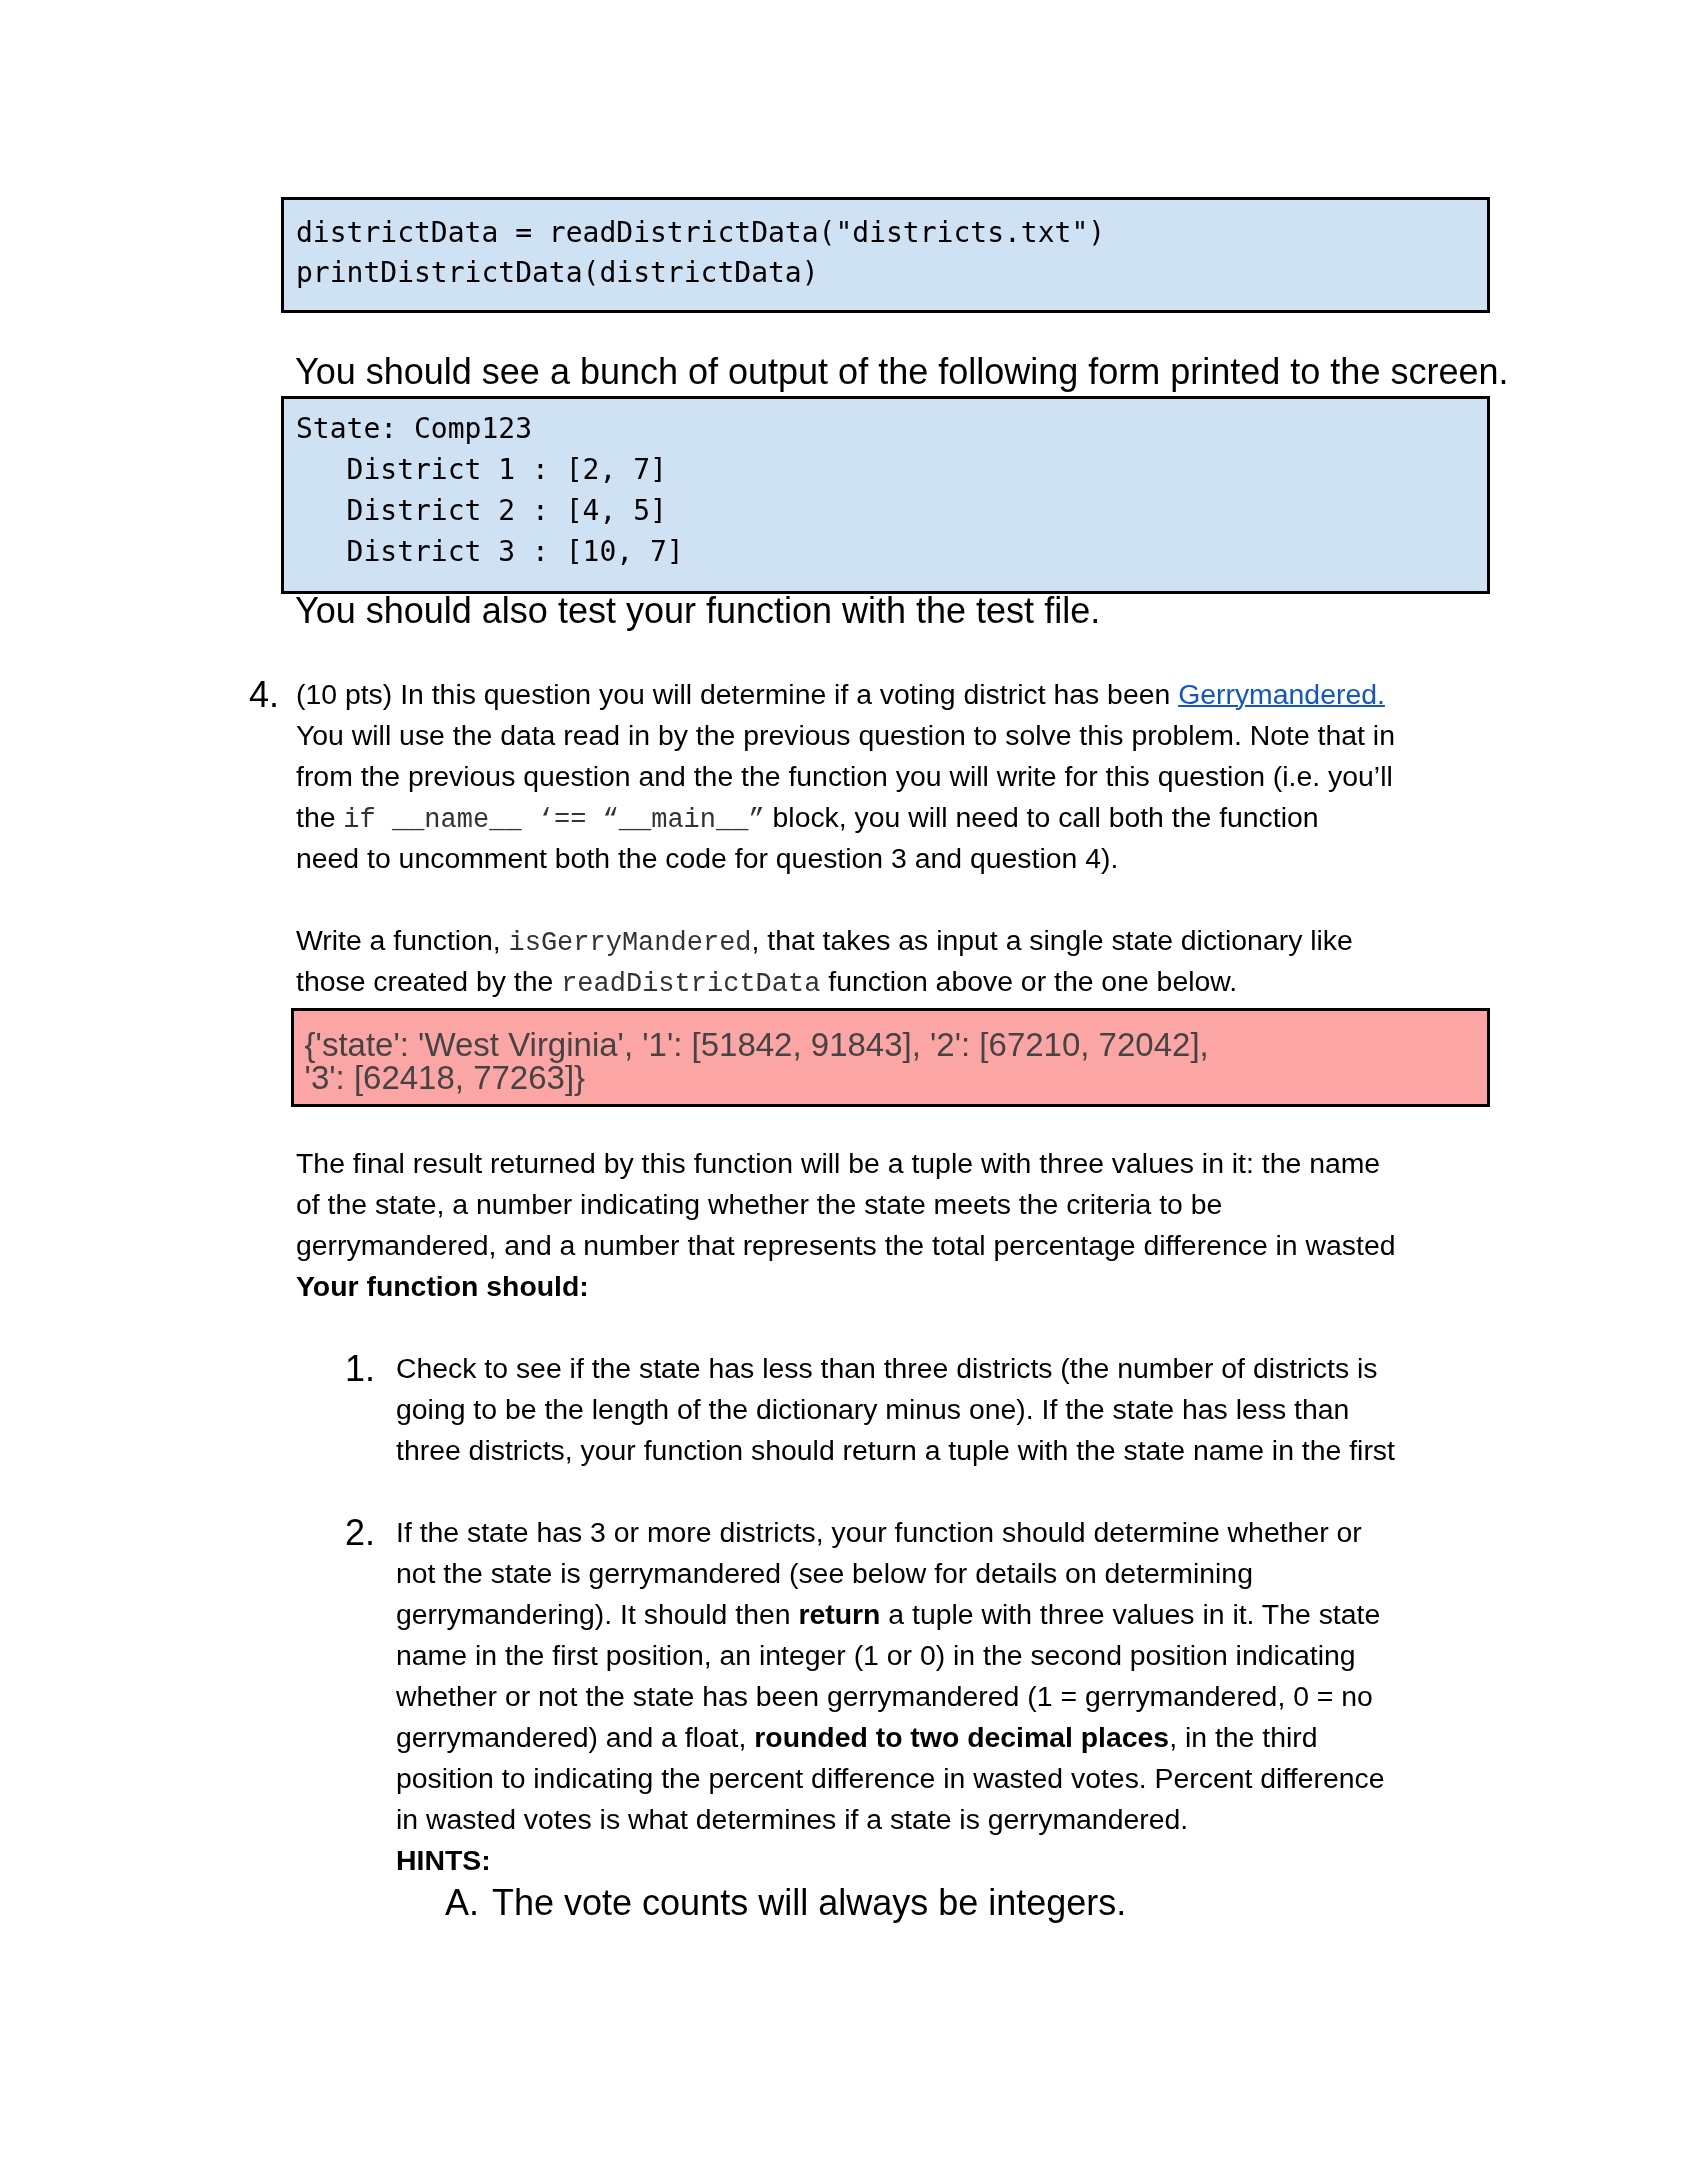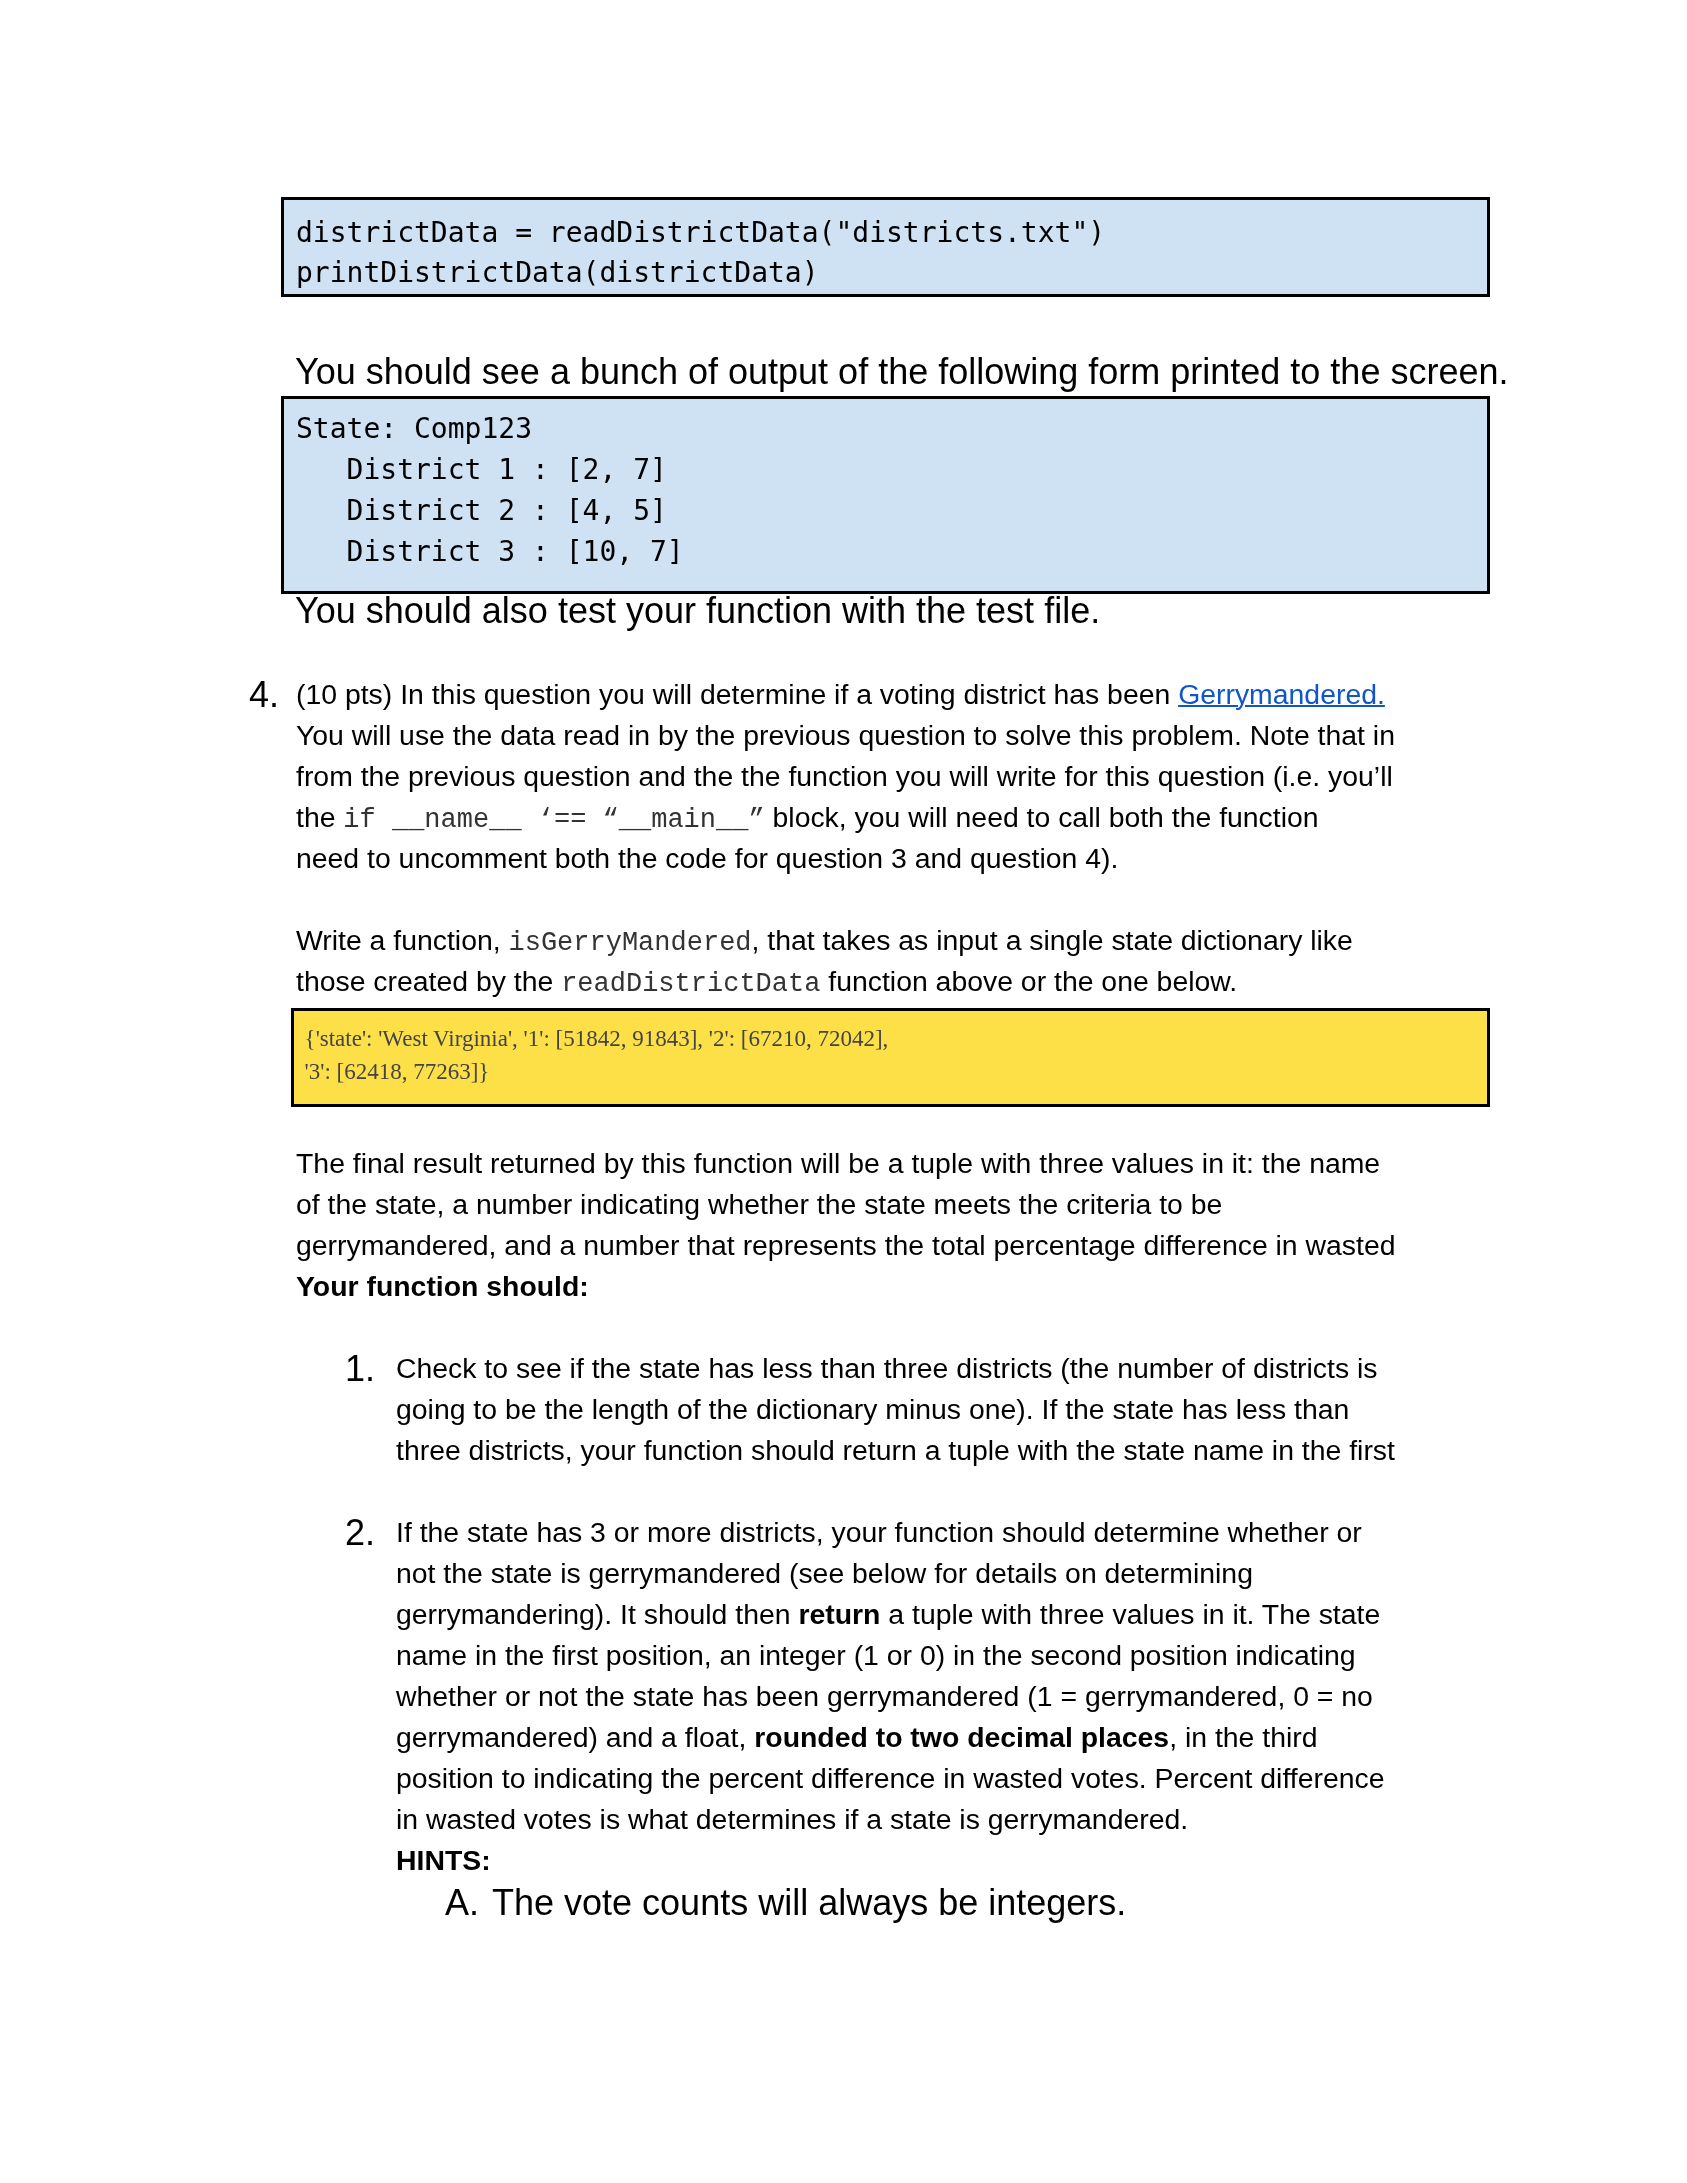--- a/index.html
+++ b/index.html
@@ -17,34 +17,34 @@
     position: absolute; box-sizing: border-box;
     border: 3.3px solid #000000;
     background: #cfe2f3;
     font-family: "DejaVu Sans Mono", "Liberation Mono", monospace;
     font-size: 28px; color: #000000;
   }
   .codebox .cl { position: absolute; left: 12px; white-space: pre; }
 
   .dictbox {
     position: absolute; box-sizing: border-box;
-    border: 3.3px solid #000000; background: #fde047;
-    font-family: Liberation Serif, serif;
-    font-size: 23px; color: #444444;
+    border: 3.3px solid #000000; background: #fca5a5;
+    font-family: Liberation Sans, sans-serif;
+    font-size: 33px; color: #444444;
   }
   .dictbox .cl { position: absolute; left: 10.6px; white-space: pre; }
 
   .mono { font-family: "Liberation Mono", "DejaVu Sans Mono", monospace; color: #333333; font-size: 27px; }
   .link { color: #1155cc; text-decoration: underline; text-decoration-thickness: 2px; }
   b, .bold { font-weight: bold; }
 </style>
 </head>
 <body>
 
-<div class="codebox" style="left:281px; top:197px; width:1209px; height:100px;">
+<div class="codebox" style="left:281px; top:197px; width:1209px; height:116px;">
   <div class="cl" style="top:16px;">districtData = readDistrictData("districts.txt")</div>
   <div class="cl" style="top:56px;">printDistrictData(districtData)</div>
 </div>
 
 <div class="abs txt" style="left:295px; top:351px;">You should see a bunch of output of the following form printed to the screen.</div>
 
 <div class="codebox" style="left:281px; top:396px; width:1209px; height:198px;">
   <div class="cl" style="top:13.2px;">State: Comp123</div>
   <div class="cl" style="top:54px;">   District 1 : [2, 7]</div>
   <div class="cl" style="top:95px;">   District 2 : [4, 5]</div>

